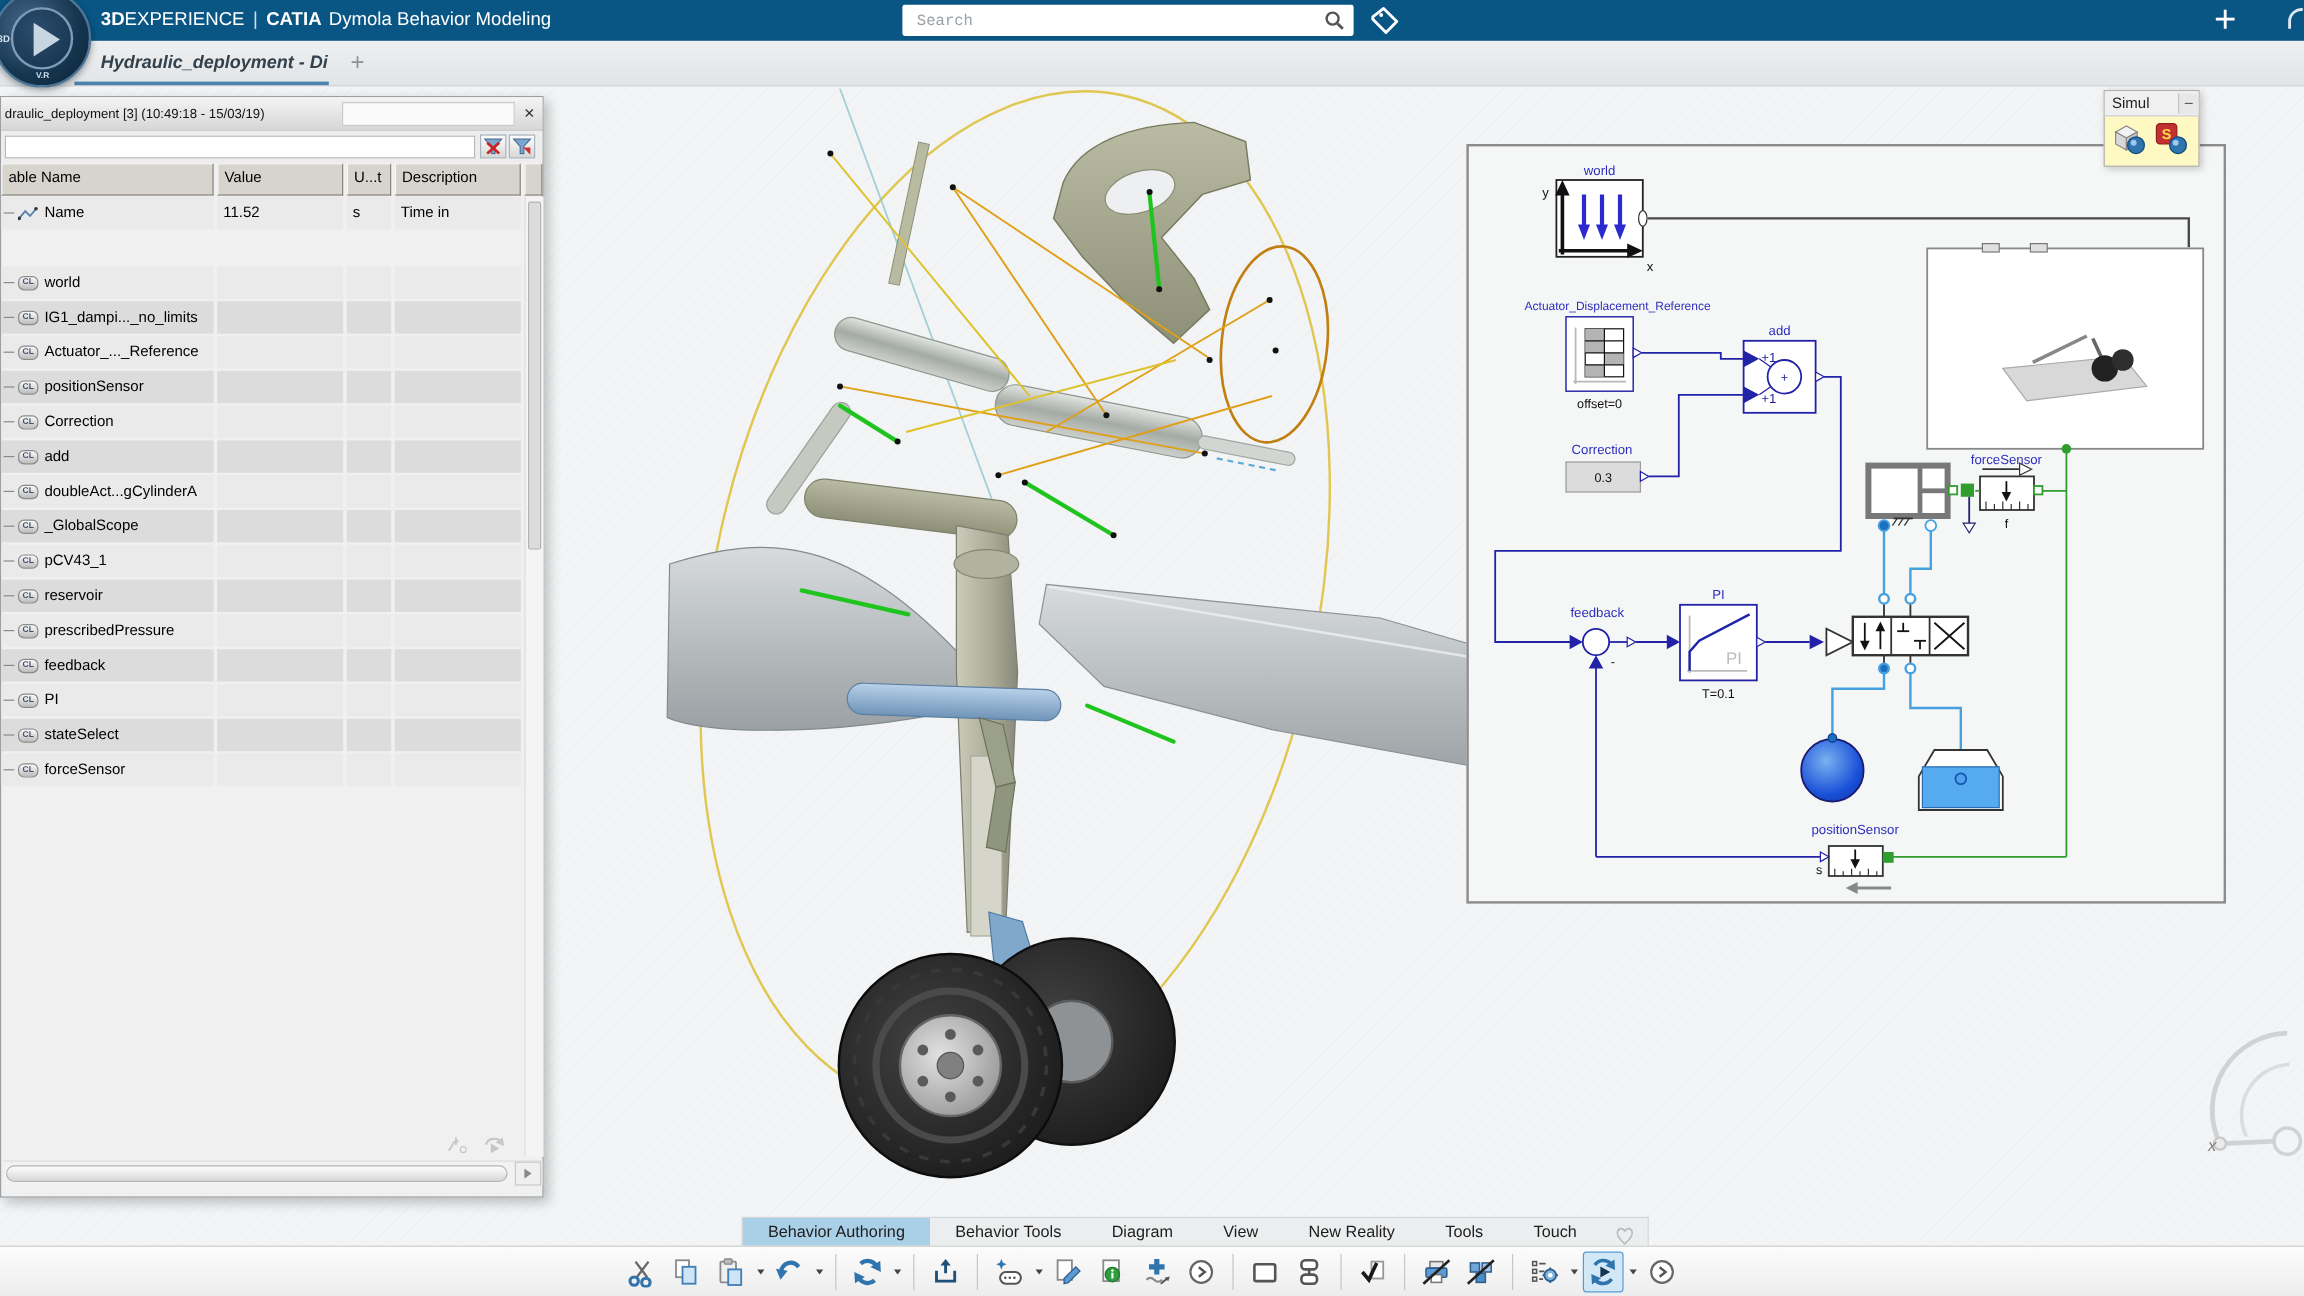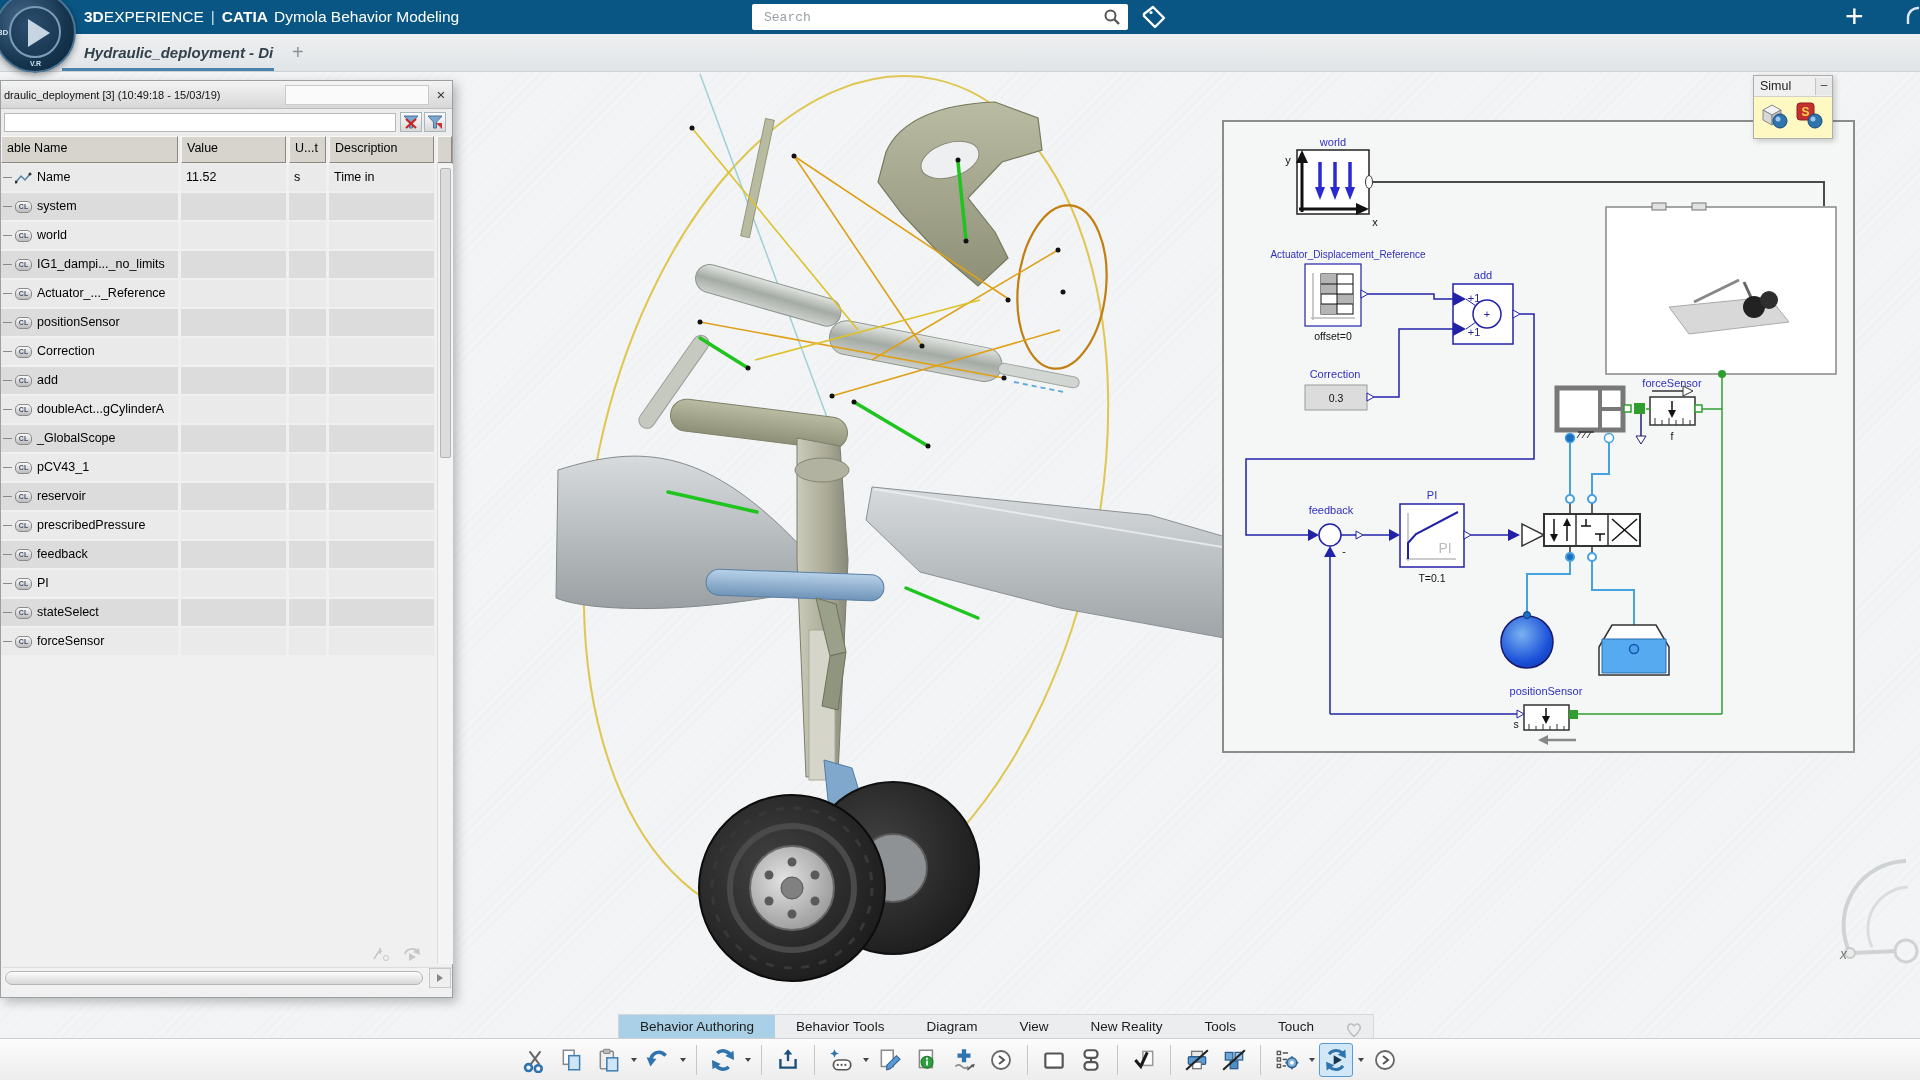--- a/index.html
+++ b/index.html
@@ -527,30 +527,20 @@
           <polyline points="1,10 6,4 10,8 15,2" fill="none" stroke="#5580a8" stroke-width="1.5"></polyline>
           <circle cx="1" cy="10" r="1.5" fill="#333"></circle>
           <circle cx="15" cy="2" r="1.5" fill="#333"></circle>
         </svg>
       <span>Name</span>
       </div>
     <div class="vcell c-val">11.52</div>
     <div class="vcell c-unit">s</div>
     <div class="vcell c-desc">Time in</div>
   </div>
-  <div class="vrow r-b" style="top:112px">
-    <div class="vcell c-name">
-        <span class="tree"></span>
-        <span class="clicon">CL</span>
-        <span>system</span>
-      </div>
-    <div class="vcell c-val"></div>
-    <div class="vcell c-unit"></div>
-    <div class="vcell c-desc"></div>
-  </div>
   <div class="vrow r-a" style="top:141px">
     <div class="vcell c-name">
         <span class="tree"></span>
         <span class="clicon">CL</span>
         <span>world</span>
       </div>
     <div class="vcell c-val"></div>
     <div class="vcell c-unit"></div>
     <div class="vcell c-desc"></div>
   </div>

